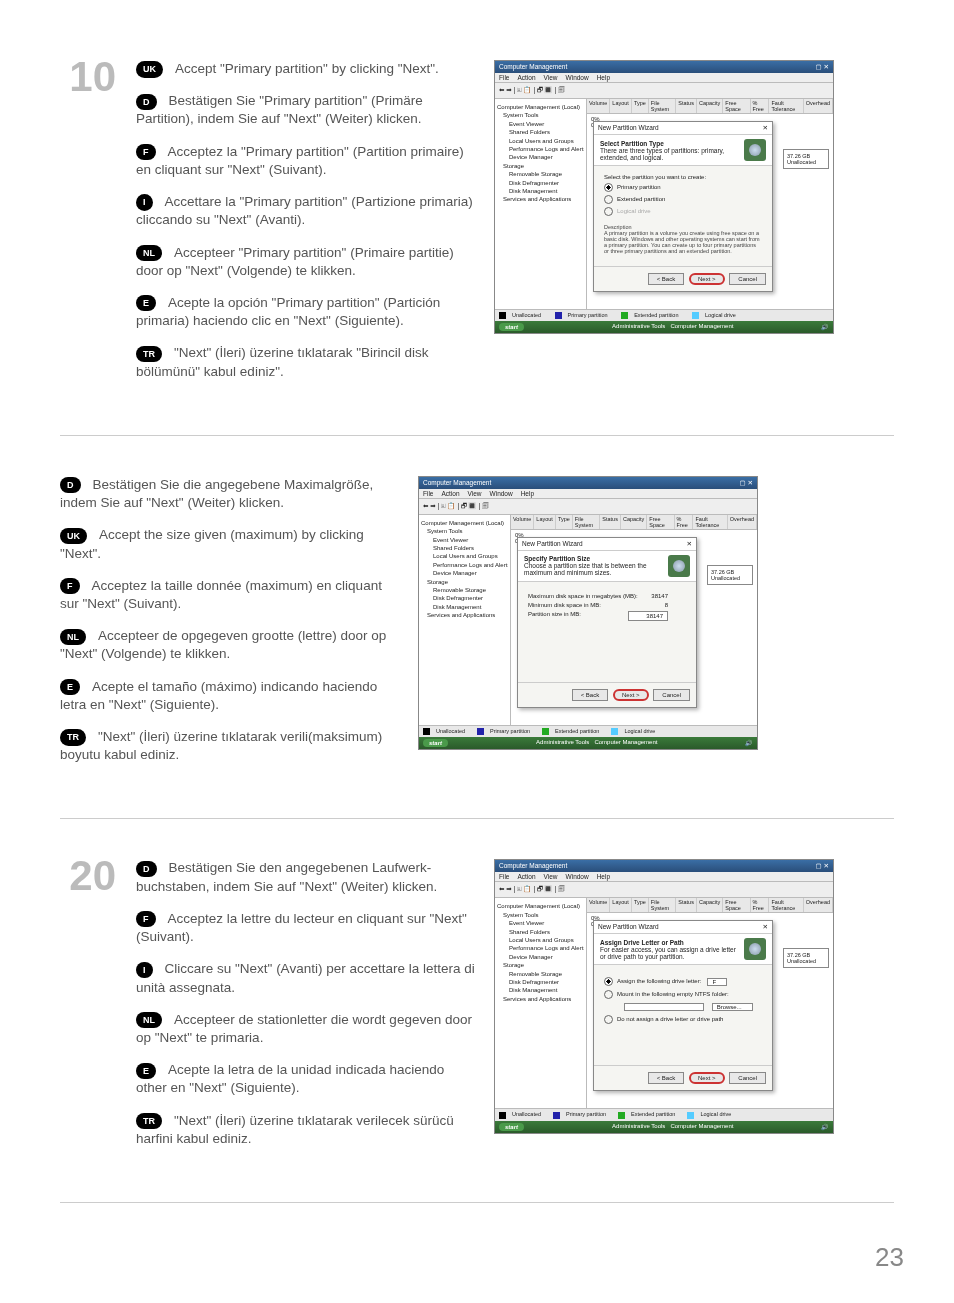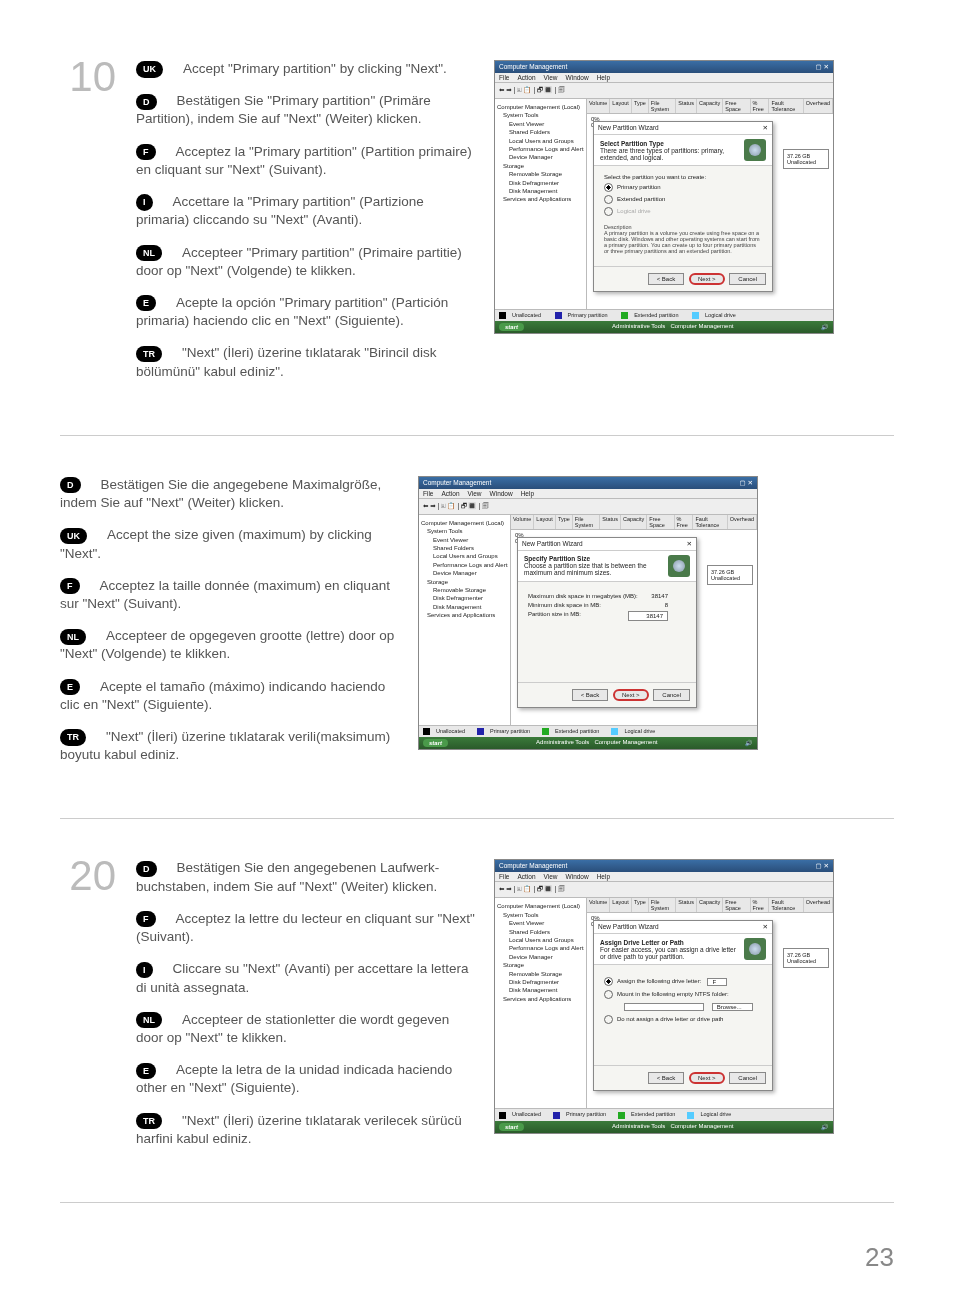--- a/index.html
+++ b/index.html
@@ -16,21 +16,21 @@
     display: flex;
     gap: 20px;
     padding-bottom: 40px;
     border-bottom: 1px solid #ccc;
     margin-bottom: 40px;
     position: relative;
   }
   .step-block:last-of-type { border-bottom: none; }
   .step-number {
     font-size: 42px;
-    font-weight: 400;
+    font-weight: 700;
     color: #bbb;
     min-width: 56px;
     text-align: right;
     line-height: 1;
     margin-top: -4px;
   }
   .step-content {
     flex: 1;
     display: flex;
     gap: 18px;
@@ -46,21 +46,21 @@
   }
   .lang-badge {
     display: inline-block;
     background: #000;
     color: #fff;
     font-size: 9px;
     font-weight: bold;
     border-radius: 10px;
     padding: 2px 7px;
     vertical-align: middle;
-    margin-right: 20px;
+    margin-right: 12px;
   }
   .screenshot {
     flex: 1;
     min-width: 340px;
   }
   .mock-window {
     width: 340px;
     border: 1px solid #888;
     background: #e8e8e8;
     font-size: 6.5px;
@@ -251,21 +251,21 @@
   .combo {
     display: inline-block;
     border: 1px solid #888;
     background: #fff;
     padding: 0 10px 0 4px;
     margin-left: 6px;
   }
   .page-num {
     position: absolute;
     bottom: 30px;
-    right: 60px;
+    right: 50px;
     font-size: 26px;
     color: #888;
     font-weight: 300;
   }
 </style>
 </head>
 <body>
 
 <div class="step-block">
   <div class="step-number">10</div>
@@ -368,21 +368,21 @@
   </div>
 </div>
 
 <div class="step-block">
   <div class="step-content">
     <div class="text-col">
       <div class="lang-item"><span class="lang-badge">D</span><span>Bestätigen Sie die angegebene Maximalgröße, indem Sie auf "Next" (Weiter) klicken.</span></div>
       <div class="lang-item"><span class="lang-badge">UK</span><span>Accept the size given (maximum) by clicking "Next".</span></div>
       <div class="lang-item"><span class="lang-badge">F</span><span>Acceptez la taille donnée (maximum) en cliquant sur "Next" (Suivant).</span></div>
       <div class="lang-item"><span class="lang-badge">NL</span><span>Accepteer de opgegeven grootte (lettre) door op "Next" (Volgende) te klikken.</span></div>
-      <div class="lang-item"><span class="lang-badge">E</span><span>Acepte el tamaño (máximo) indicando haciendo clic en "Next" (Siguiente).</span></div>
+      <div class="lang-item"><span class="lang-badge">E</span><span>Acepte el tamaño (máximo) indicando haciendo letra en "Next" (Siguiente).</span></div>
       <div class="lang-item"><span class="lang-badge">TR</span><span>"Next" (İleri) üzerine tıklatarak verili(maksimum) boyutu kabul ediniz.</span></div>
     </div>
     <div class="screenshot">
       <div class="mock-window">
         <div class="mock-titlebar">
             <span>Computer Management</span>
             <span>▢ ✕</span>
           </div>
         <div class="mock-menubar"><span>File</span><span>Action</span><span>View</span><span>Window</span><span>Help</span></div>
         <div class="mock-toolbar">⬅ ➡ | 🗉 📋 | 🗗 🔳 | 🗐</div>
@@ -468,21 +468,21 @@
   </div>
 </div>
 
 <div class="step-block">
   <div class="step-number">20</div>
   <div class="step-content">
     <div class="text-col">
       <div class="lang-item"><span class="lang-badge">D</span><span>Bestätigen Sie den angegebenen Laufwerk­buchstaben, indem Sie auf "Next" (Weiter) klicken.</span></div>
       <div class="lang-item"><span class="lang-badge">F</span><span>Acceptez la lettre du lecteur en cliquant sur "Next" (Suivant).</span></div>
       <div class="lang-item"><span class="lang-badge">I</span><span>Cliccare su "Next" (Avanti) per accettare la lettera di unità assegnata.</span></div>
-      <div class="lang-item"><span class="lang-badge">NL</span><span>Accepteer de stationletter die wordt gegeven door op "Next" te klikken.</span></div>
+      <div class="lang-item"><span class="lang-badge">NL</span><span>Accepteer de stationletter die wordt gegeven door op "Next" te primaria.</span></div>
       <div class="lang-item"><span class="lang-badge">E</span><span>Acepte la letra de la unidad indicada haciendo other en "Next" (Siguiente).</span></div>
       <div class="lang-item"><span class="lang-badge">TR</span><span>"Next" (İleri) üzerine tıklatarak verilecek sürücü harfini kabul ediniz.</span></div>
     </div>
     <div class="screenshot">
       <div class="mock-window">
         <div class="mock-titlebar">
             <span>Computer Management</span>
             <span>▢ ✕</span>
           </div>
         <div class="mock-menubar"><span>File</span><span>Action</span><span>View</span><span>Window</span><span>Help</span></div>

